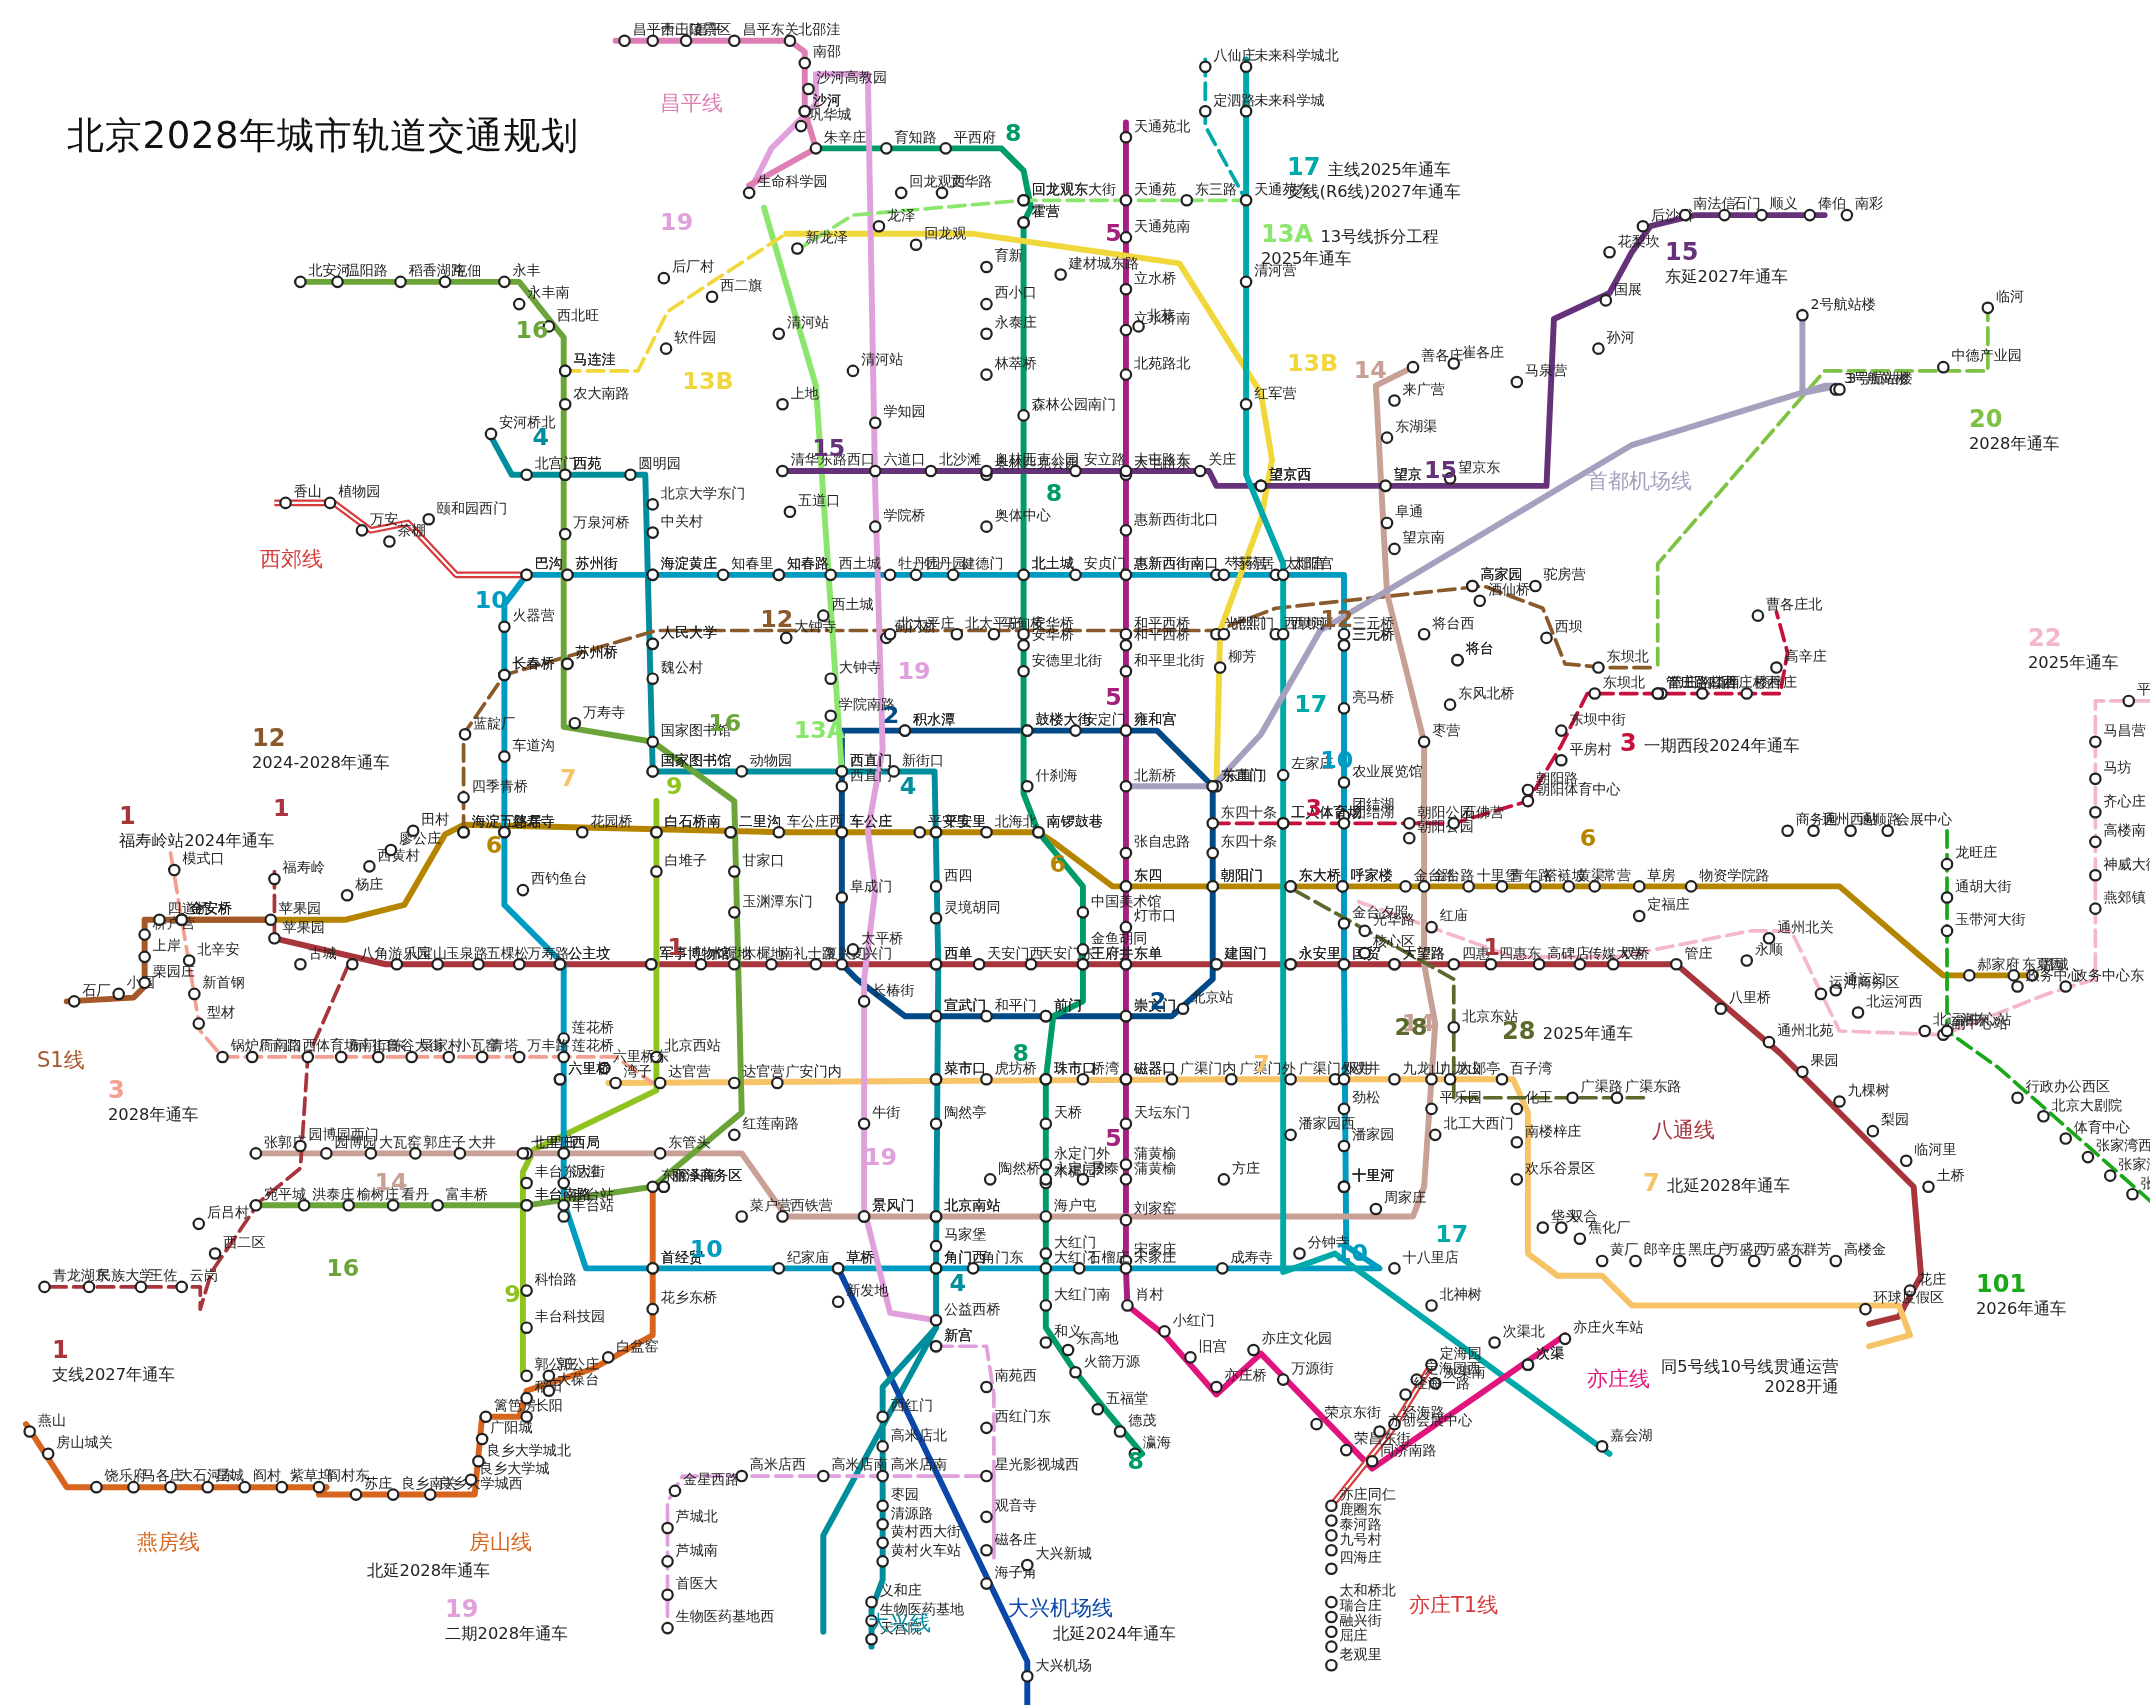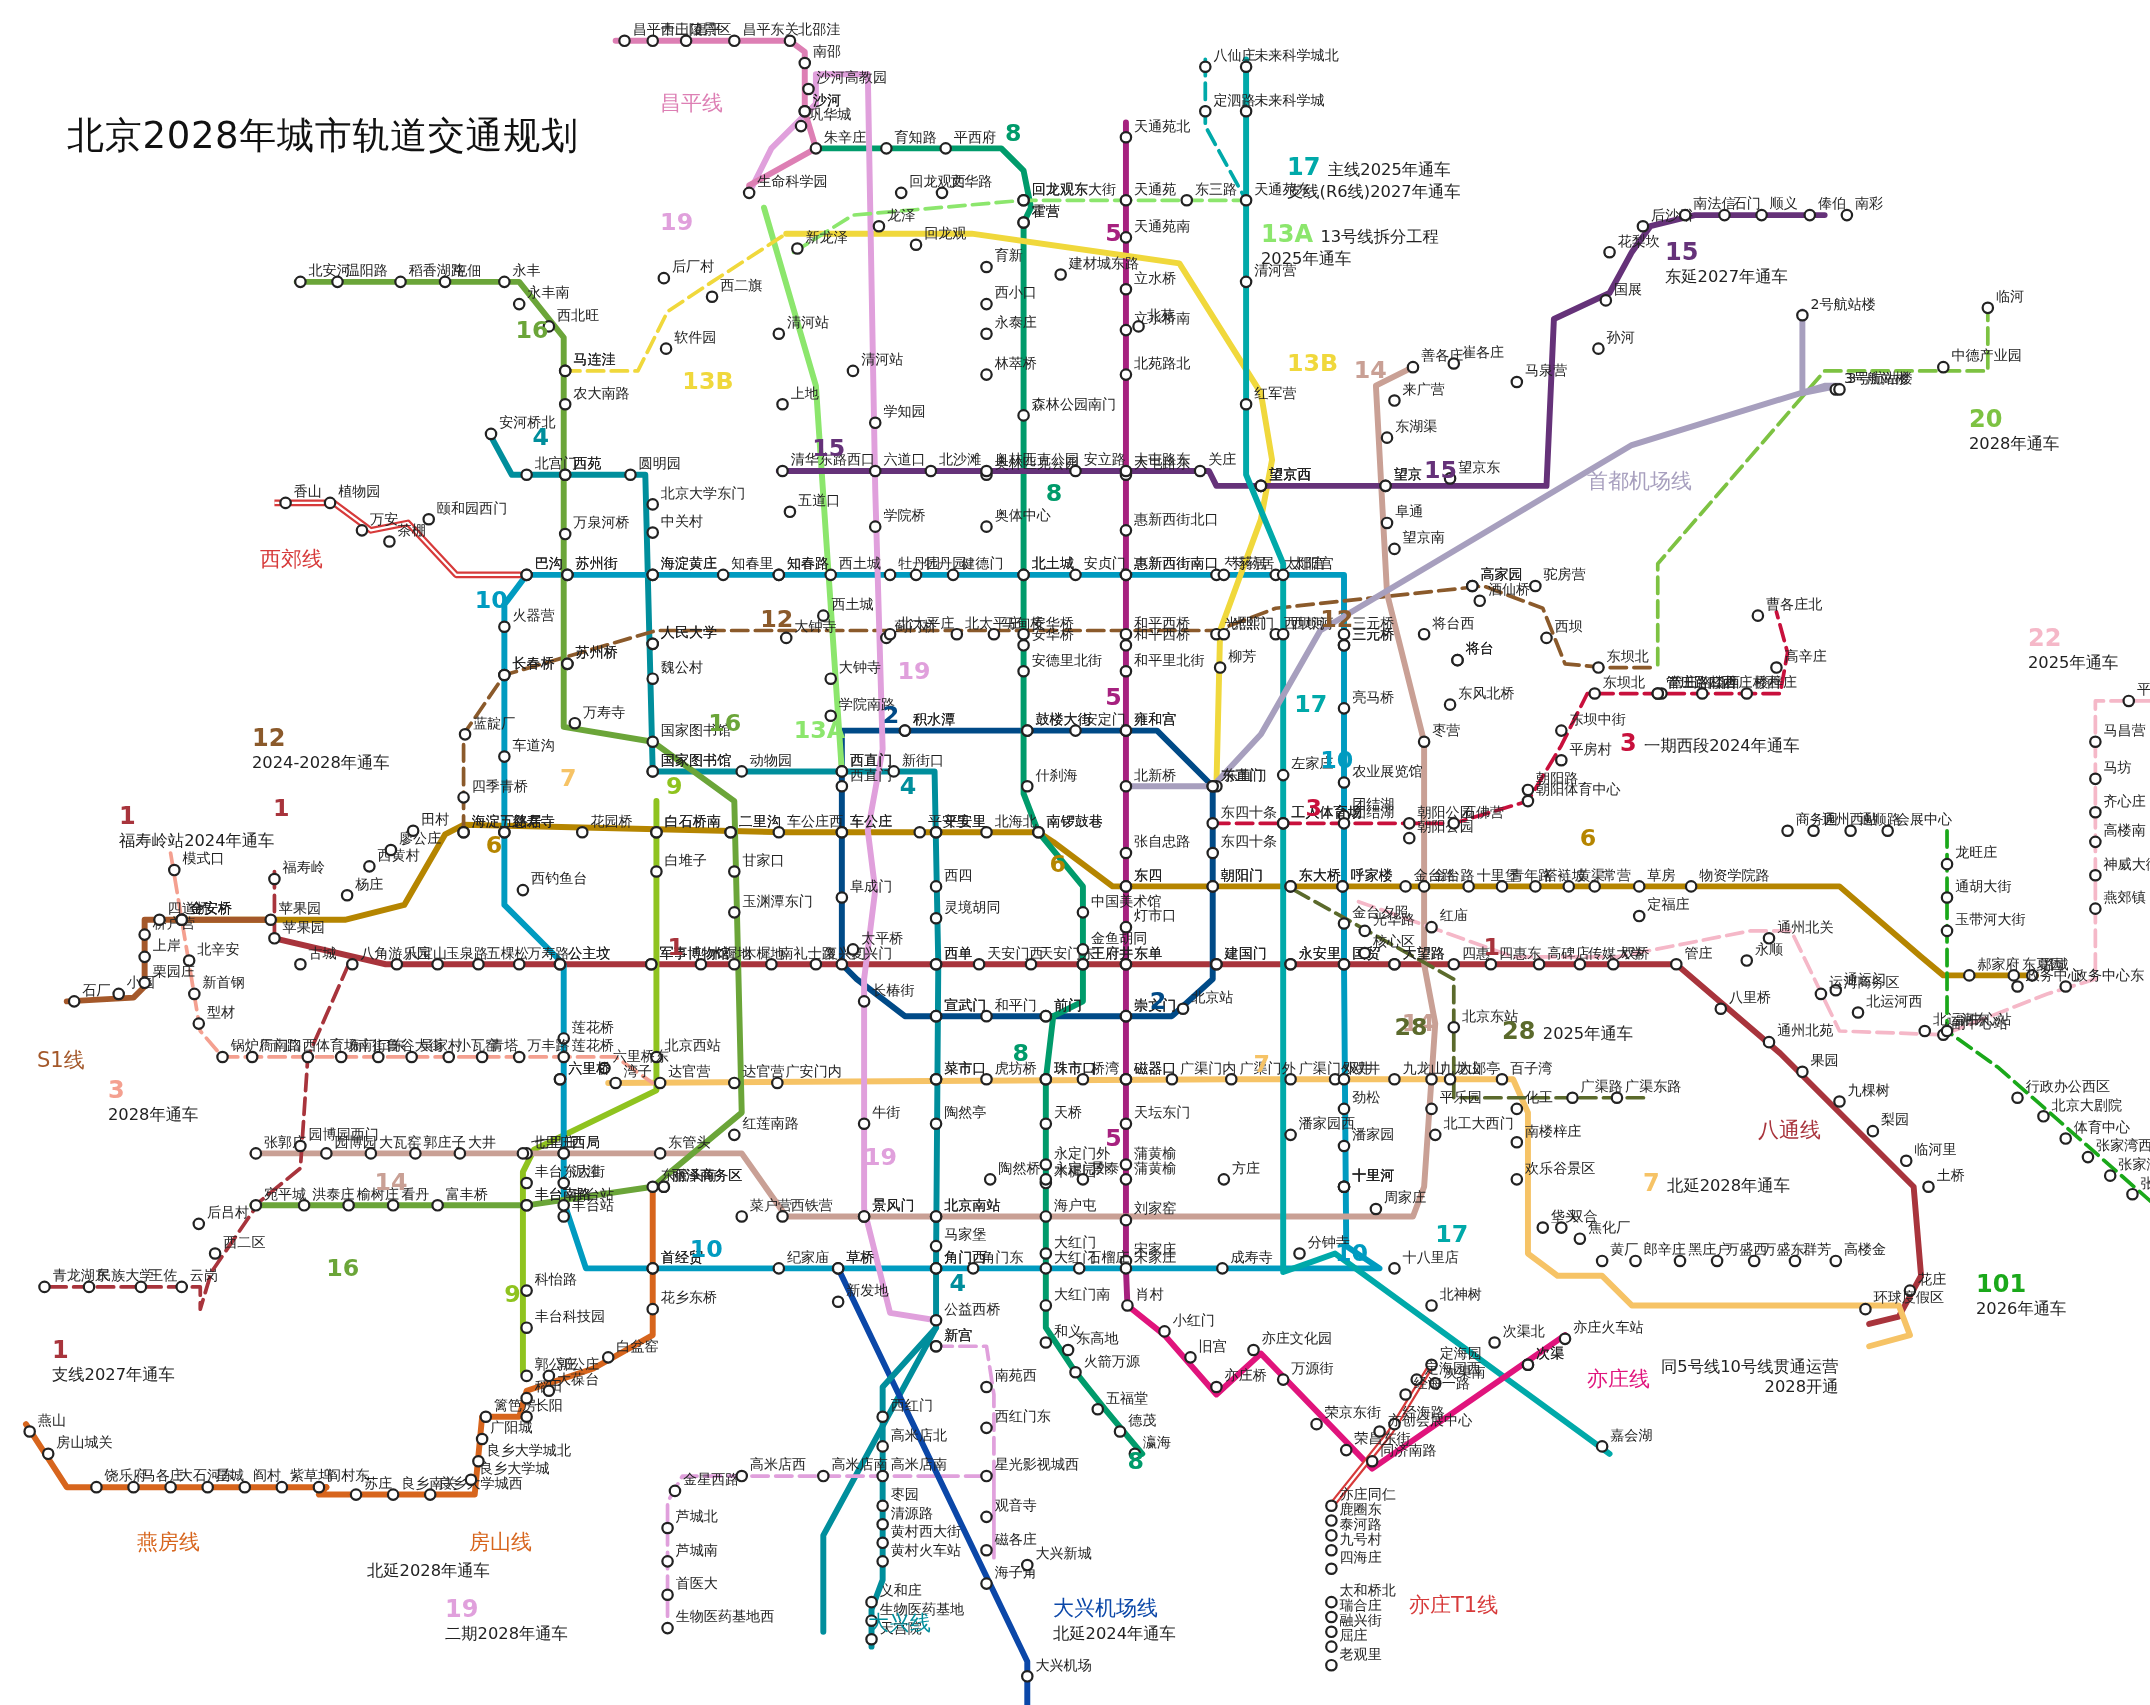--- a/index.html
+++ b/index.html
@@ -1423,19 +1423,19 @@
     <div class="note" style="left: 367px; top: 1561px;"><span>北延2028年通车</span></div>
     <div class="note" style="left: 1053px; top: 1624px;"><span>北延2024年通车</span></div>
   </div>
 <div id="named-lines">
     <div class="linename" style="left: 660px; top: 89px; color: rgb(221, 127, 180);">昌平线</div>
     <div class="linename" style="left: 260px; top: 545px; color: rgb(215, 58, 58);">西郊线</div>
     <div class="linename" style="left: 37px; top: 1046px; color: rgb(164, 88, 42);">S1线</div>
     <div class="linename" style="left: 137px; top: 1528px; color: rgb(215, 101, 29);">燕房线</div>
     <div class="linename" style="left: 434px; top: 1528px; color: rgb(215, 101, 29); margin-left: 35px;">房山线</div>
     <div class="linename" style="left: 868px; top: 1609px; color: rgb(0, 142, 156);">大兴线</div>
-    <div class="linename" style="left: 1053px; top: 1594px; color: rgb(11, 71, 168);">大兴机场线</div>
+    <div class="linename" style="left: 1008px; top: 1594px; color: rgb(11, 71, 168);">大兴机场线</div>
     <div class="linename" style="left: 1587px; top: 1365px; color: rgb(224, 20, 124);">亦庄线</div>
     <div class="linename" style="left: 1409px; top: 1591px; color: rgb(215, 58, 58);">亦庄T1线</div>
-    <div class="linename" style="left: 1758px; top: 1116px; color: rgb(168, 52, 60);">八通线</div>
+    <div class="linename" style="left: 1652px; top: 1116px; color: rgb(168, 52, 60);">八通线</div>
     <div class="linename" style="left: 1587px; top: 467px; color: rgb(167, 159, 190);">首都机场线</div>
   </div>
 
 
 </body></html>

